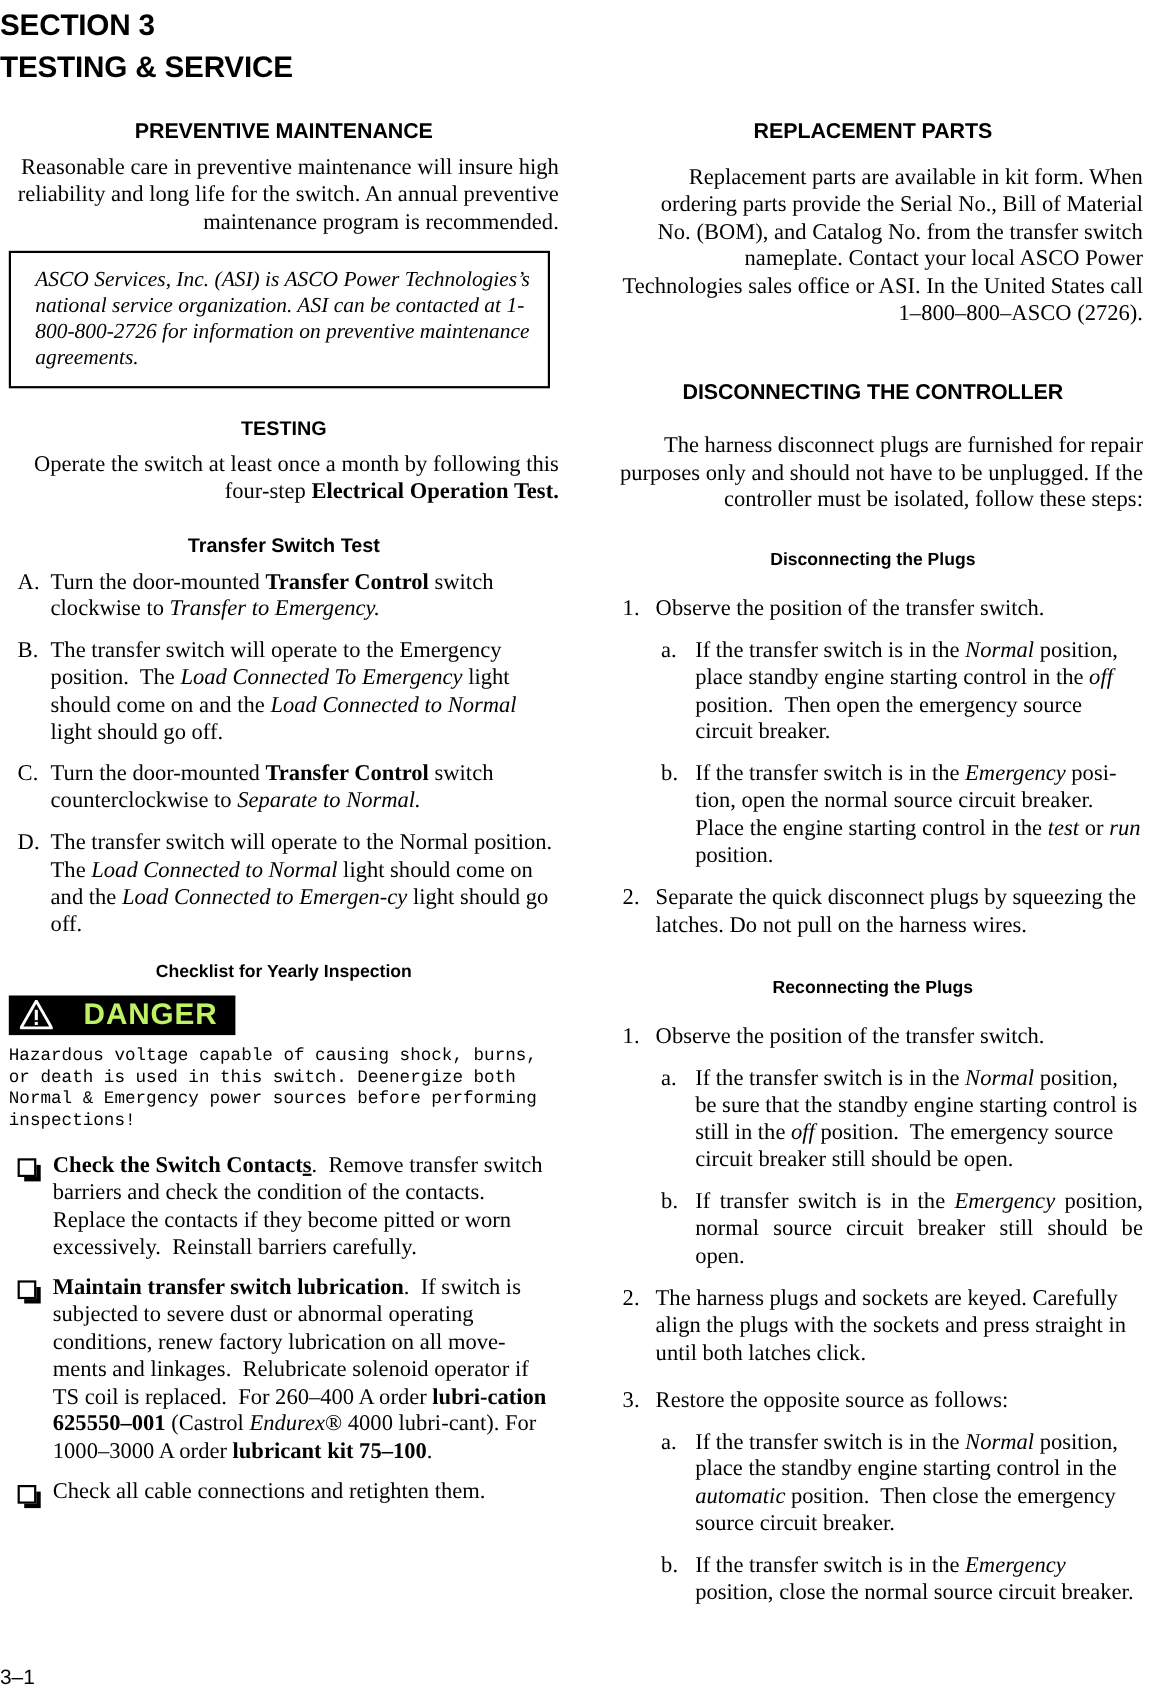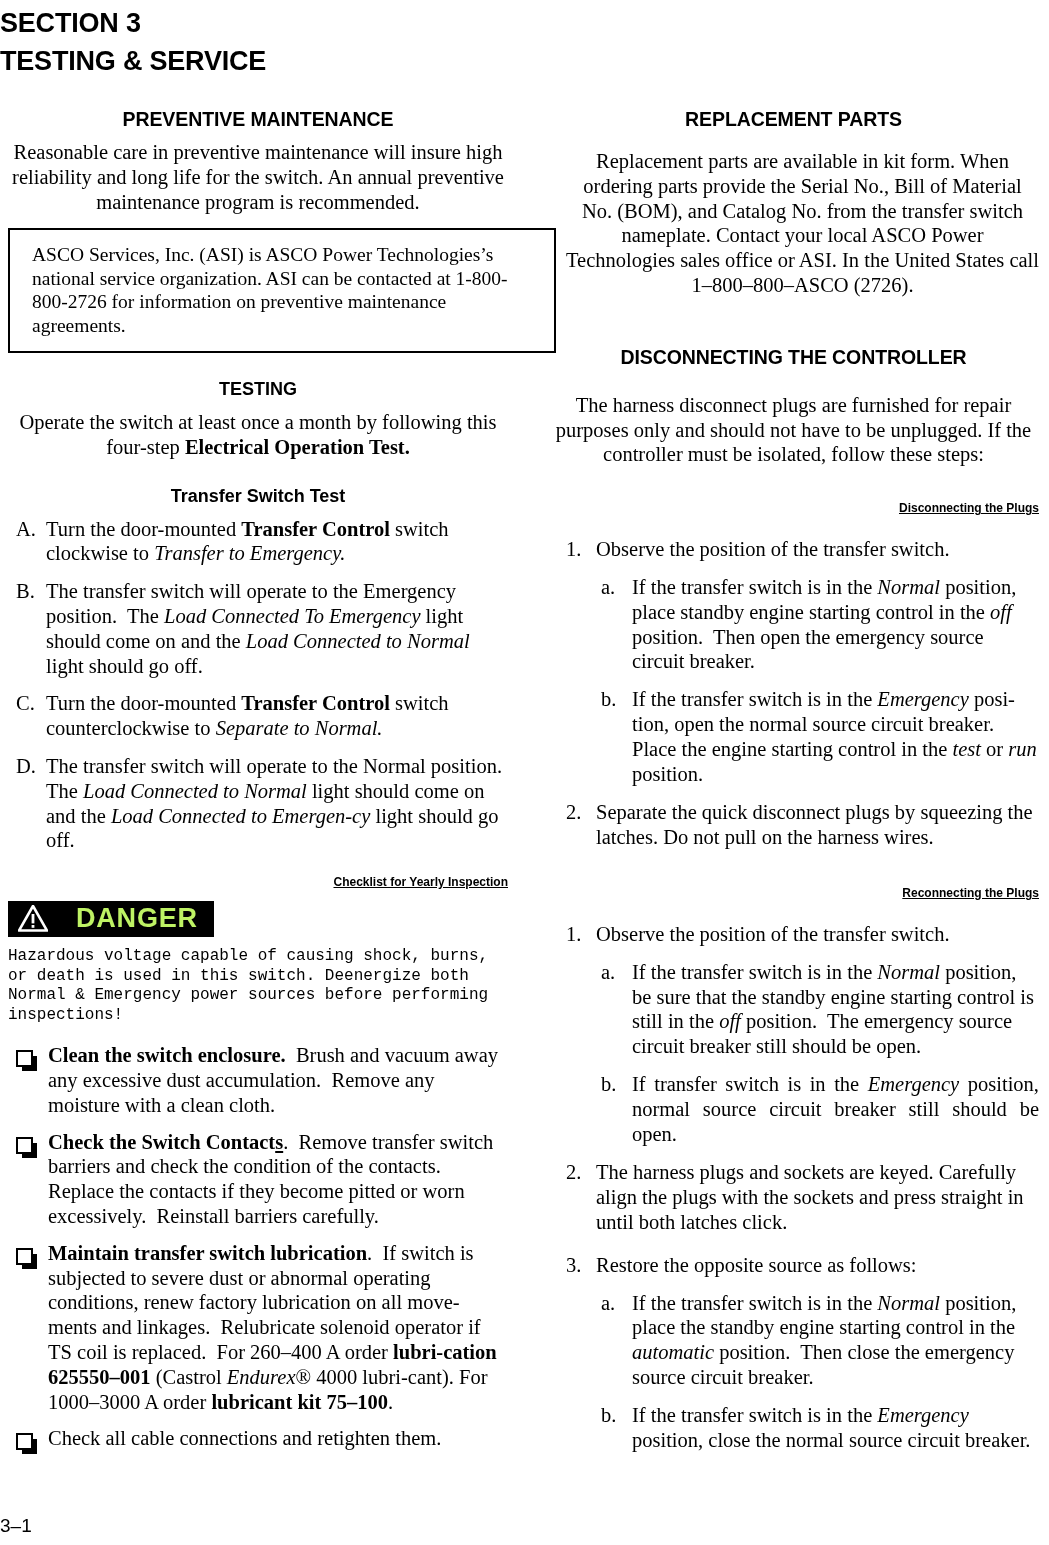--- a/index.html
+++ b/index.html
@@ -59,41 +59,41 @@
   h3.sub-head {
     font-family: Liberation Sans, sans-serif;
     font-weight: bold;
     font-size: 18px;
     text-align: center;
     margin: 26px 0 10px 0;
   }
   h4.left-head {
     font-family: "Liberation Sans", sans-serif;
     font-weight: bold;
-    font-size: 12px;
-    text-align: right;
+    font-size: 16px;
+    text-align: center;
     margin: 22px 0 8px 0;
-    text-decoration: underline;
   }
 
   
   p.body {
     font-size: 20.5px;
     line-height: 1.21;
     margin: 0 0 12px 0;
-    text-align: center;
+    text-align: right;
   }
 
   
   .callout {
     border: 2px solid #000;
     padding: 13px 16px 14px 22px;
     margin: 14px 0 0 0;
     box-sizing: border-box;
-    width: 548px;
+    width: 492px;
+    font-style: italic;
   }
   .callout p {
     margin: 0;
     font-size: 19.5px;
     line-height: 1.20;
   }
 
   
   ol.lettered, ol.numbered, ol.alpha-sub {
     list-style: none;
@@ -276,24 +276,20 @@
           </svg>
         </span>
         <span class="dlabel">DANGER</span>
       </div>
 
       <p class="danger-text">Hazardous voltage capable of causing shock, burns, or death is used in this switch. Deenergize both Normal &amp; Emergency power sources before performing inspections!</p>
 
       <ul class="checklist">
         <li>
           <span class="cbox"><span class="sq"></span></span>
-          <span class="item-body"><b>Clean the switch enclosure.</b>&nbsp; Brush and vacuum away any excessive dust accumulation.&nbsp; Remove any moisture with a clean cloth.</span>
-        </li>
-        <li>
-          <span class="cbox"><span class="sq"></span></span>
           <span class="item-body"><b>Check the Switch Contact<span class="u">s</span></b>.&nbsp; Remove transfer switch barriers and check the condition of the contacts. Replace the contacts if they become pitted or worn excessively.&nbsp; Reinstall barriers carefully.</span>
         </li>
         <li>
           <span class="cbox"><span class="sq"></span></span>
           <span class="item-body"><b>Maintain transfer switch lubrication</b>.&nbsp; If switch is subjected to severe dust or abnormal operating conditions, renew factory lubrication on all move-ments and linkages.&nbsp; Relubricate solenoid operator if TS coil is replaced.&nbsp; For 260–400 A order <b>lubri-cation 625550–001</b> (Castrol <i>Endurex</i>® 4000 lubri-cant). For 1000–3000 A order <b>lubricant kit 75–100</b>.</span>
         </li>
         <li>
           <span class="cbox"><span class="sq"></span></span>
           <span class="item-body">Check all cable connections and retighten them.</span>
         </li>

